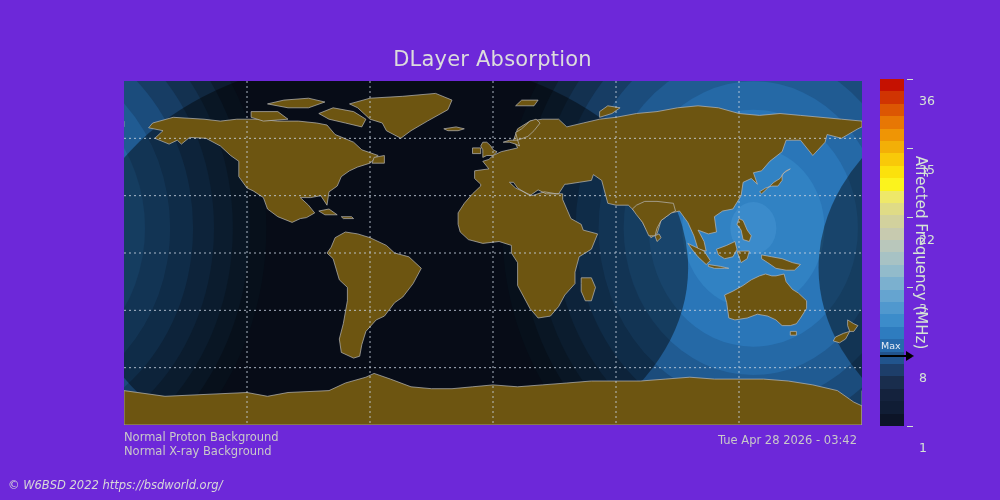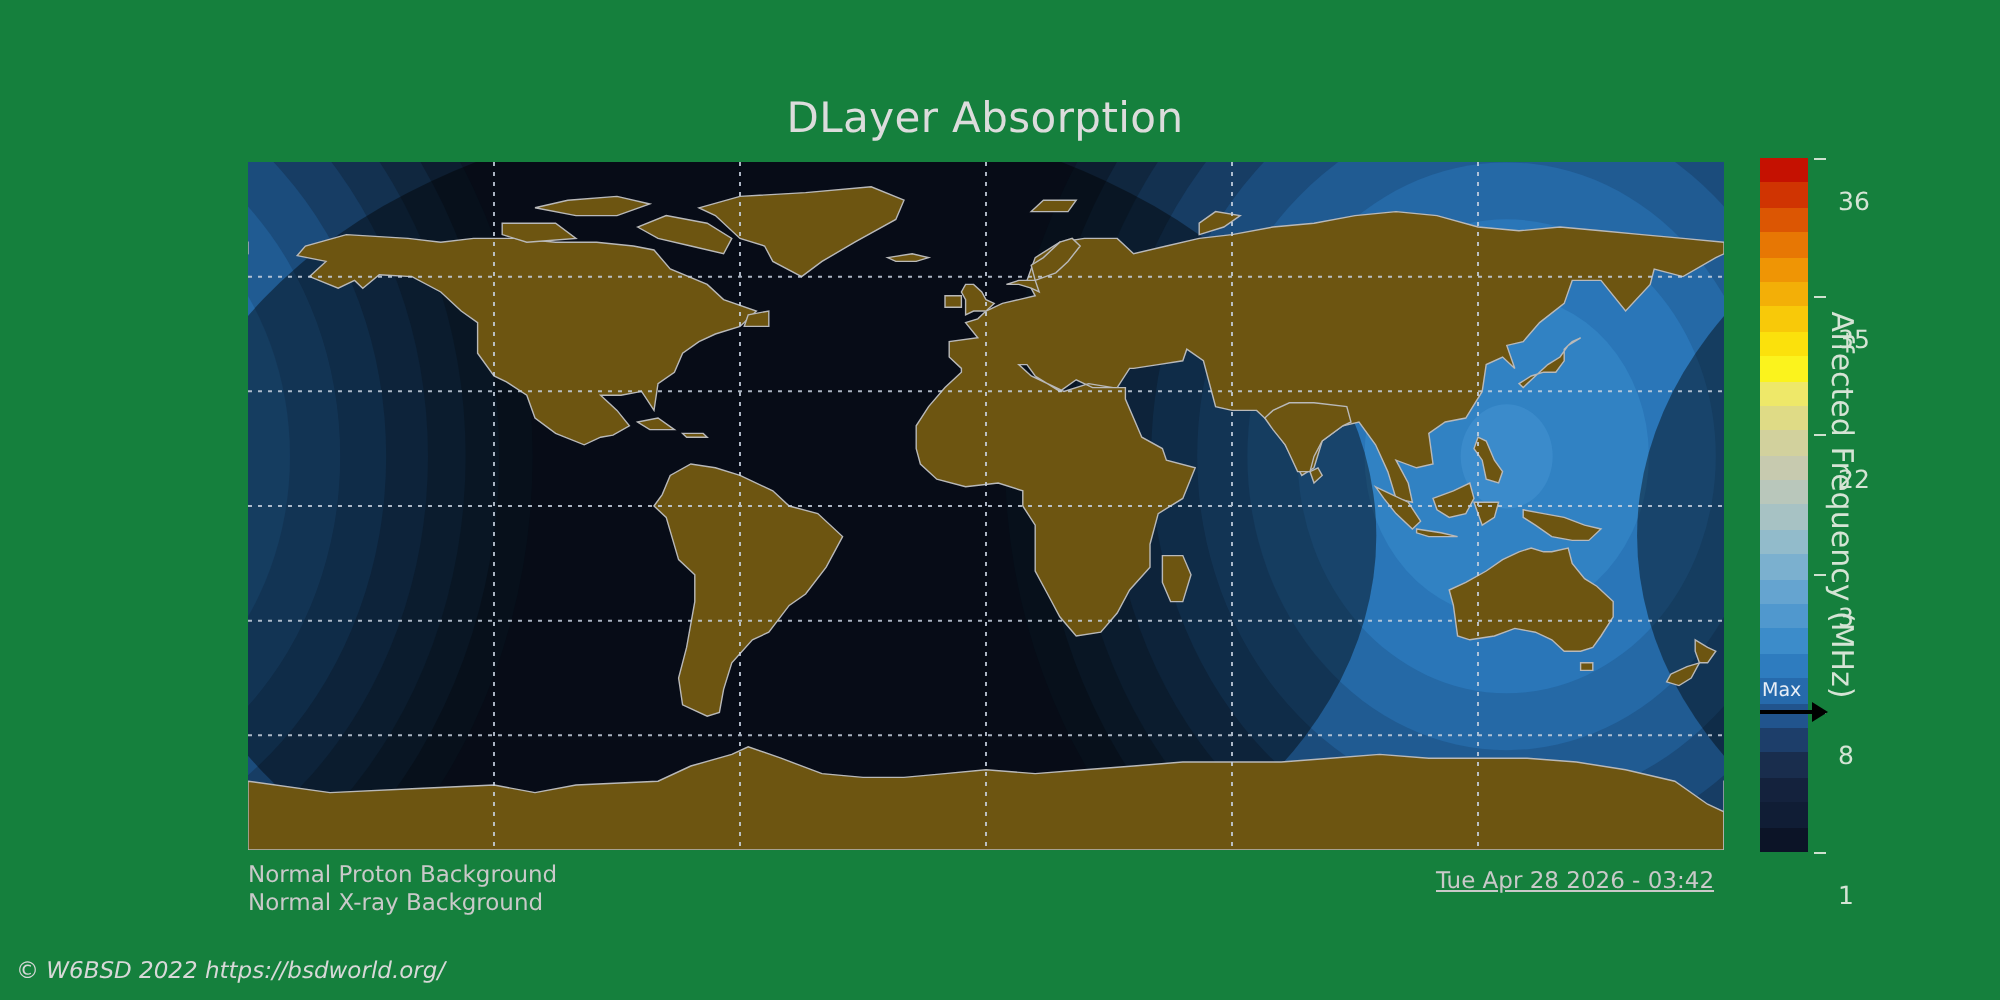--- a/index.html
+++ b/index.html
@@ -6,21 +6,21 @@
   html, body {
     margin: 0; padding: 0;
     background: #111111;
     width: 1000px; height: 500px;
     overflow: hidden;
     font-family: "DejaVu Sans", sans-serif;
   }
   #app {
     position: relative;
     width: 1000px; height: 500px;
-    background: #15803d;
+    background: #6d28d9;
   }
 
   
   #chart-title {
     position: absolute;
     left: 0; top: 47px;
     width: 985px;
     text-align: center;
     color: #dcdcdc;
     font-size: 21px;
@@ -120,21 +120,21 @@
 
   
   .note {
     position: absolute;
     color: #c9c9c9;
     font-size: 11.5px;
     white-space: nowrap;
   }
   #note-proton { left: 124px; top: 430px; }
   #note-xray   { left: 124px; top: 444px; }
-  #timestamp   { left: 718px; top: 433px; color:#c9c9c9; font-size: 11.5px; position:absolute; white-space:nowrap;text-decoration:underline;}
+  #timestamp   { left: 718px; top: 433px; color:#c9c9c9; font-size: 11.5px; position:absolute; white-space:nowrap;}
   #copyright {
     position: absolute;
     left: 8px; top: 478px;
     color: #d8d8d8;
     font-size: 11.5px;
     font-style: italic;
     white-space: nowrap;
   }
 </style>
 </head>

